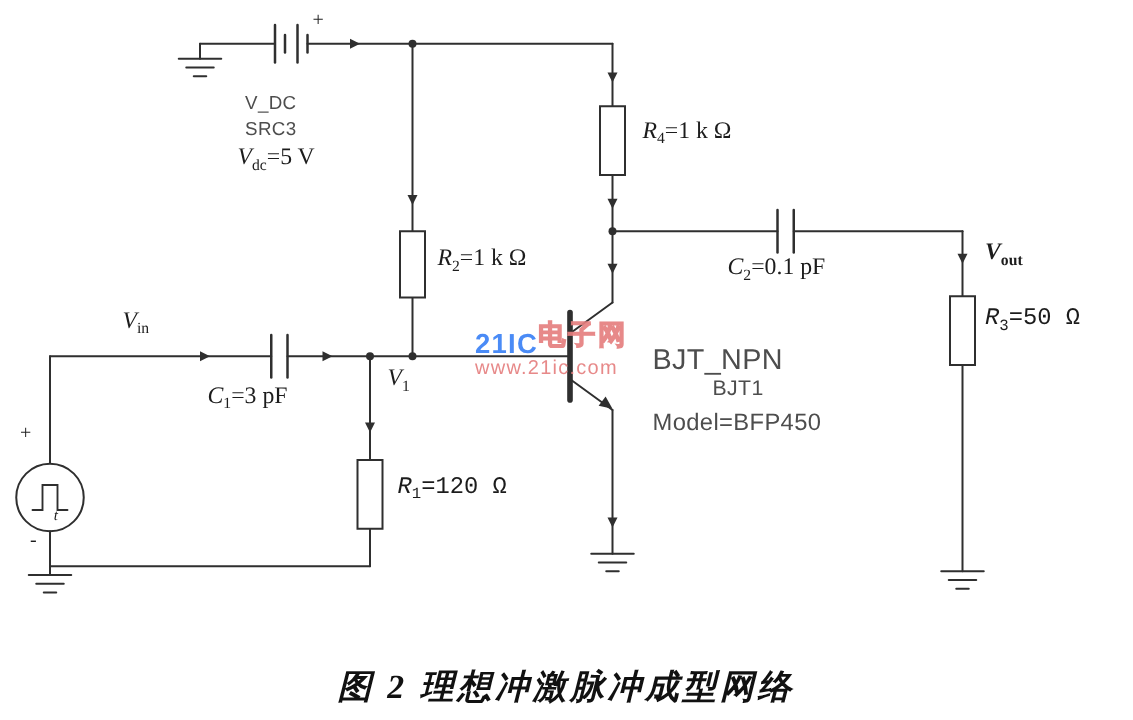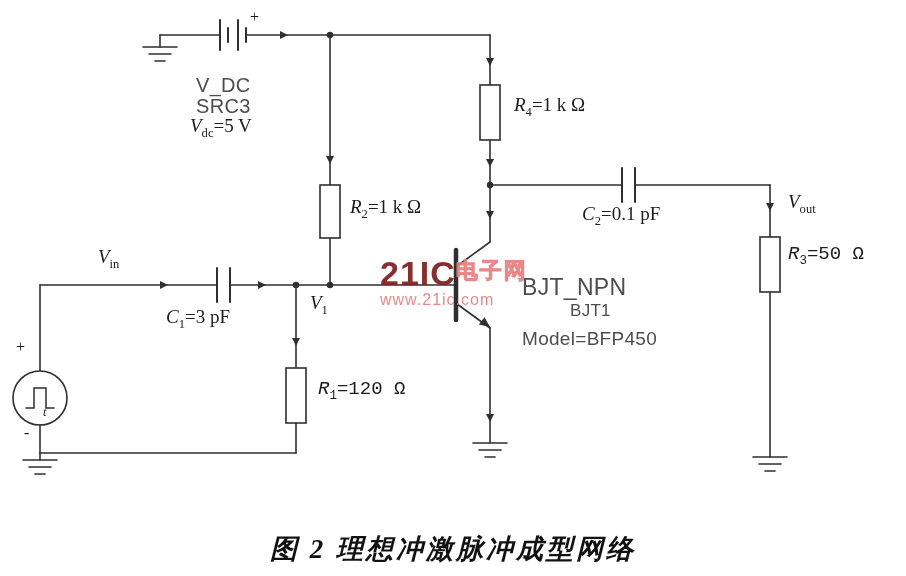--- a/index.html
+++ b/index.html
@@ -5,28 +5,28 @@
   * { margin:0; padding:0; box-sizing:border-box; }
   html,body { background:#ffffff; }
   body { font-family:"Liberation Serif", serif; }
   .stage { position:relative; width:906px; height:576px; background:#fff; overflow:hidden; }
   .schematic { position:absolute; left:0; top:0; }
 
   .lbl { position:absolute; font-family:"Liberation Serif", serif; font-size:19px;
          color:#1c1c1c; white-space:nowrap; }
   .lbl .sym { font-style:italic; }
   .lbl sub { font-size:0.66em; }
-  .ads-lbl { position:absolute; font-family:"Liberation Sans", sans-serif; font-size:20px;
+  .ads-lbl { position:absolute; font-family:"Liberation Sans", sans-serif; font-size:15px;
              color:#4d4d4d; white-space:nowrap; letter-spacing:0.3px; }
   .small { font-size:16px; }
   .tiny  { font-size:12px; font-style:italic; }
 
   .watermark { position:absolute; left:380px; top:256px; opacity:0.92; line-height:1.05;
                font-family:"Liberation Sans", sans-serif; }
-  .wm-brand  { font-size:34px; font-weight:bold; color:#7f1d1d; letter-spacing:1px; }
+  .wm-brand  { font-size:22px; font-weight:bold; color:#3b82f6; letter-spacing:1px; }
   .wm-suffix { font-size:22px; font-weight:bold; color:#f6c7c7;
                -webkit-text-stroke:1px #e57f7f; vertical-align:7px; letter-spacing:2px; }
   .wm-url    { font-size:16px; color:#e57f7f; letter-spacing:1px; }
 
   .caption { position:absolute; left:0; top:531px; width:906px; text-align:center;
              font-family:"Liberation Serif", serif; font-weight:bold; font-size:27px;
              color:#111; letter-spacing:3px;font-style:italic; }
 </style>
 </head>
 <body>
@@ -178,21 +178,21 @@
   </div>
   <div class="lbl" style="left:350px; top:196px;">
     <span class="sym">R</span><sub>2</sub><span>=1 k Ω</span>
   </div>
   <div class="lbl" style="left:514px; top:94px;">
     <span class="sym">R</span><sub>4</sub><span>=1 k Ω</span>
   </div>
   <div class="lbl" style="left:582px; top:203px;">
     <span class="sym">C</span><sub>2</sub><span>=0.1 pF</span>
   </div>
-  <div class="lbl" style="left:788px; top:191px;">
+  <div class="lbl" style="left:788px; top:191px;font-weight:bold;">
     <span class="sym">V</span><sub>out</sub><span></span>
   </div>
   <div class="lbl" style="left:788px; top:243px;font-family:Liberation Mono, monospace;">
     <span class="sym">R</span><sub>3</sub><span>=50  Ω</span>
   </div>
   <div class="lbl" style="left:318px; top:378px;font-family:Liberation Mono, monospace;">
     <span class="sym">R</span><sub>1</sub><span>=120  Ω</span>
   </div>
 
   <div class="ads-lbl" style="left:522px; top:274px; font-size:23px;">BJT_NPN</div>

